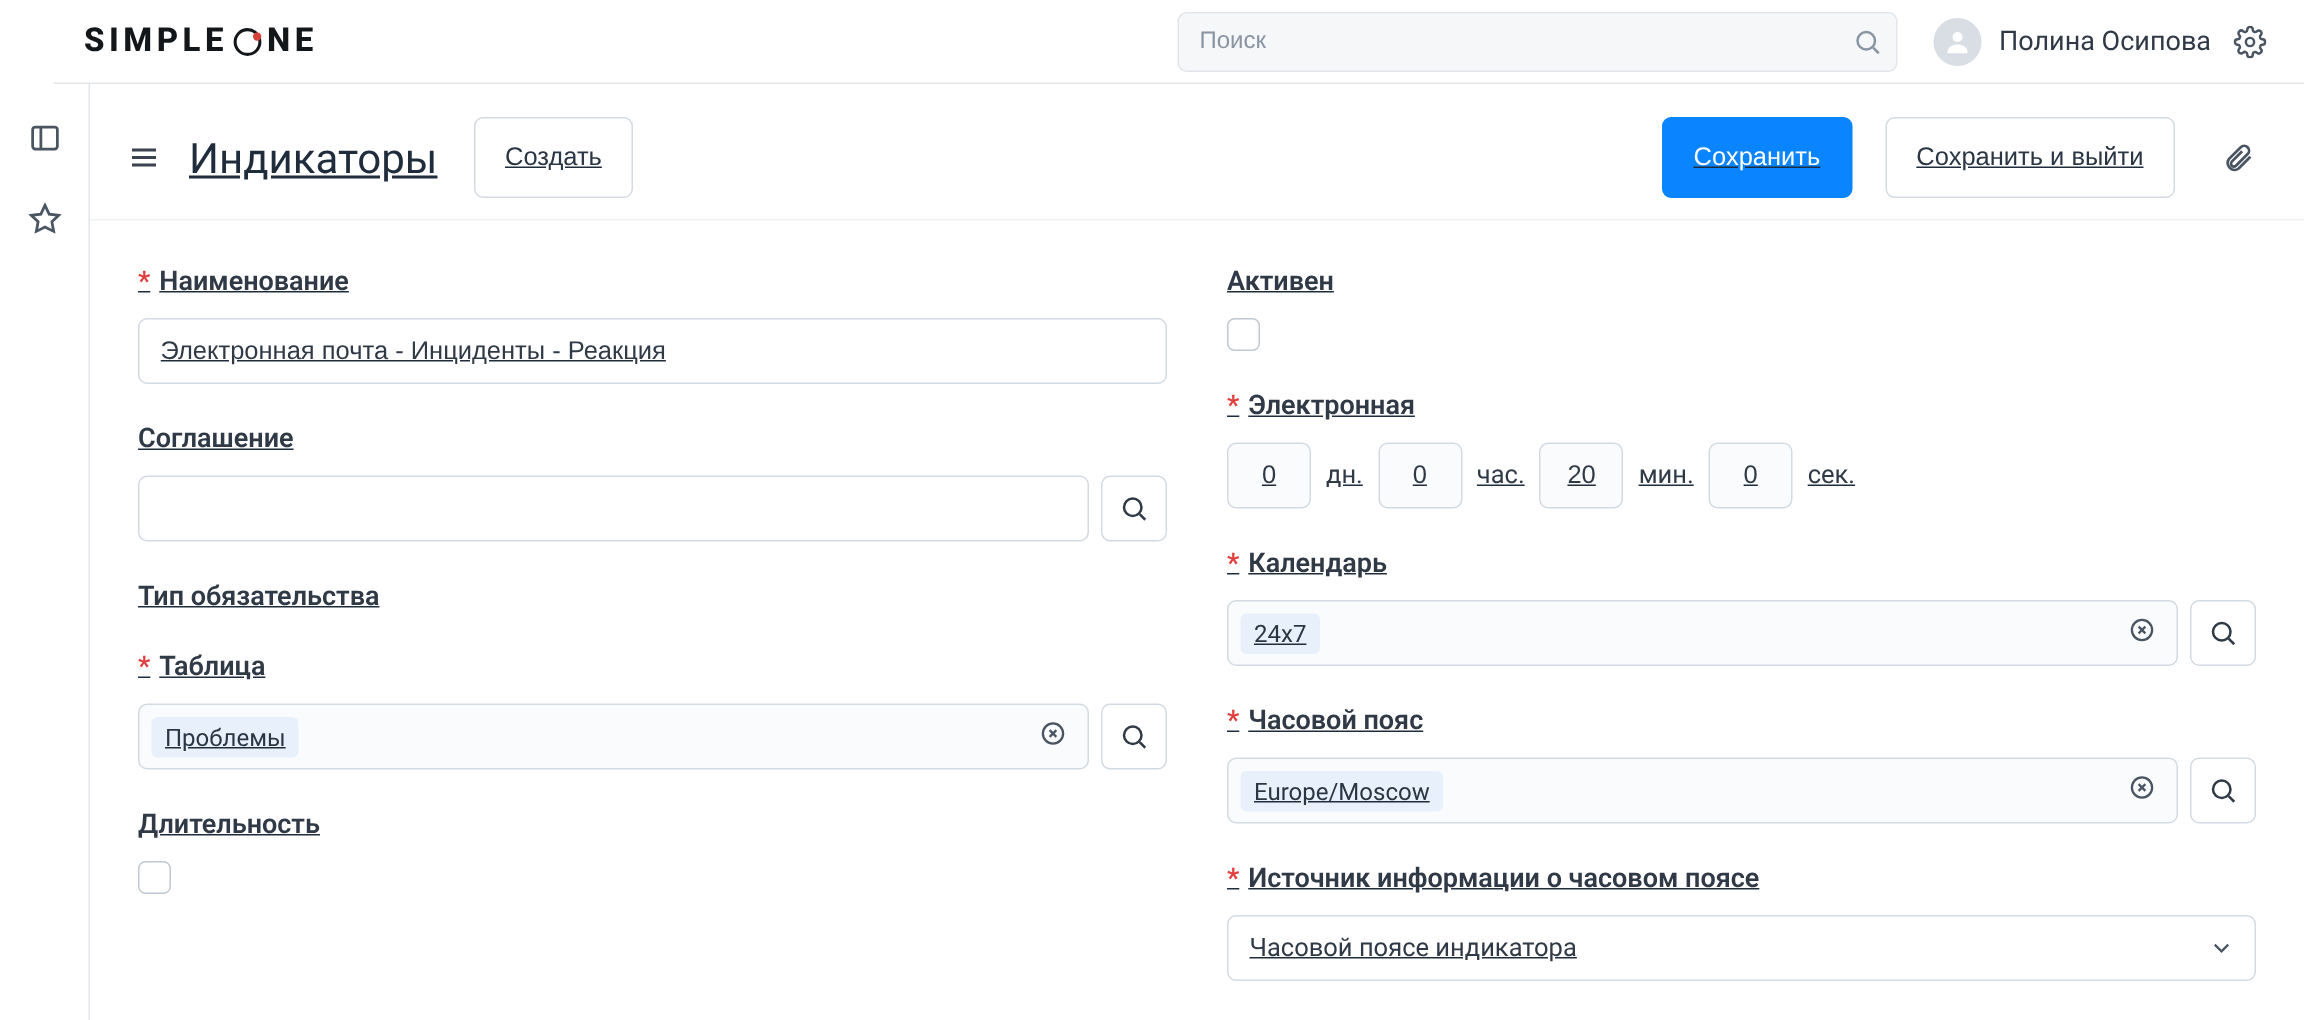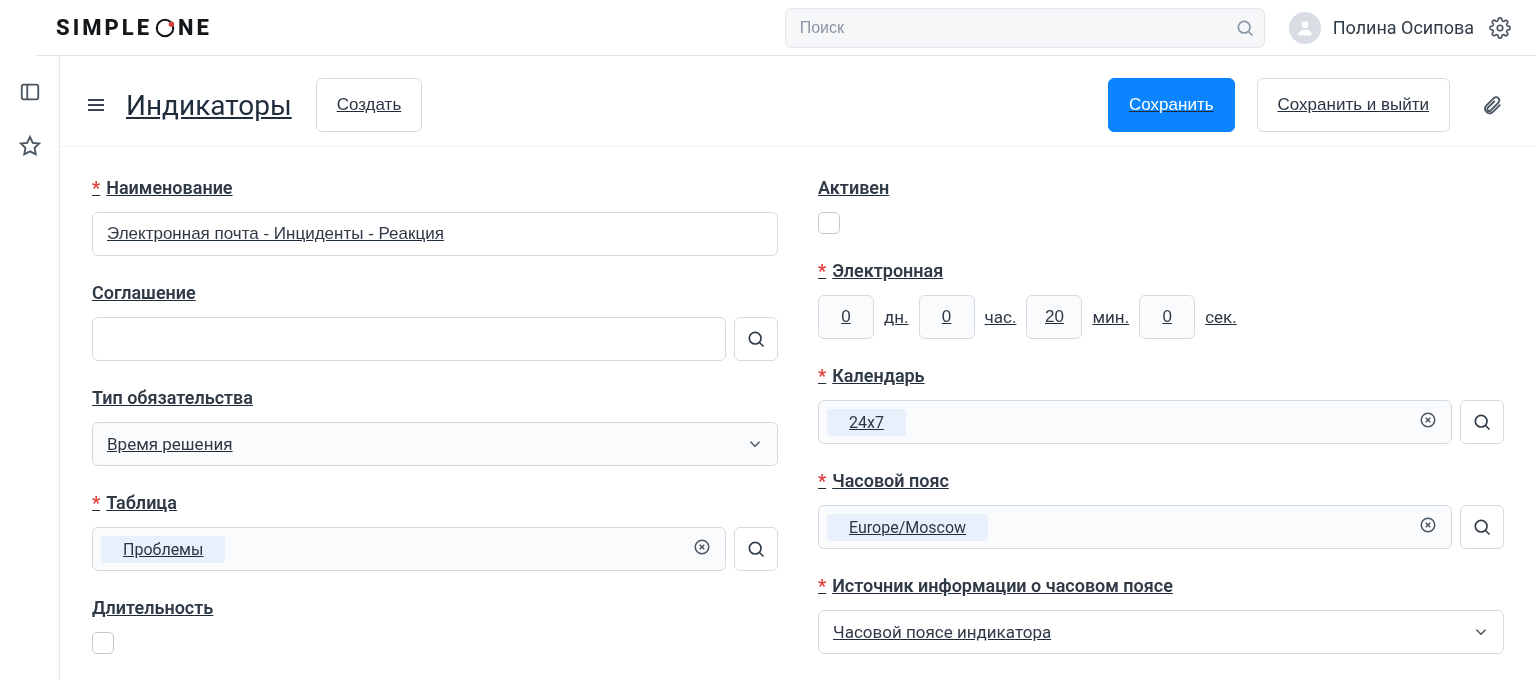--- a/index.html
+++ b/index.html
@@ -44,21 +44,21 @@
   .text-input { height:44px; width:100%; border:1px solid #d4dae1; border-radius:6px; padding:0 14px; font-size:17px; color:#303a46; background:#fff; }
   .text-input::placeholder { color:#8a95a3; }
 
   .select-wrap { position:relative; }
   .select { height:44px; width:100%; border:1px solid #d4dae1; border-radius:6px; background:#fafbfc; padding:0 44px 0 14px; font-size:17px; color:#303a46; display:flex; align-items:center; cursor:pointer; }
   .select .caret { position:absolute; right:14px; top:50%; transform:translateY(-50%); color:#4a5562; }
 
   .lookup-row { display:flex; gap:8px; }
   .lookup { flex:1; min-height:44px; border:1px solid #d4dae1; border-radius:6px; background:#fff; padding:6px 44px 6px 8px; display:flex; align-items:center; position:relative; }
   .lookup.gray { background:#fafbfc; }
-  .chip { background:#e8f1fb; color:#2b3644; border-radius:4px; padding:4px 22px; font-size:16px; }
+  .chip { background:#e8f1fb; color:#2b3644; border-radius:4px; padding:4px 9px; font-size:16px; }
   .lookup .clear { position:absolute; right:10px; top:50%; transform:translateY(-50%); width:22px; height:22px; color:#4a5562; cursor:pointer; }
   .sq-btn { width:44px; height:44px; border:1px solid #d4dae1; border-radius:6px; background:#fff; display:flex; align-items:center; justify-content:center; color:#303a46; cursor:pointer; }
 
   .checkbox { width:22px; height:22px; border:1.5px solid #c0c8d1; border-radius:5px; background:#fff; cursor:pointer; }
 
   .duration { display:flex; align-items:center; gap:10px; flex-wrap:wrap; }
   .dur-input { width:56px; height:44px; border:1px solid #d4dae1; border-radius:6px; background:#fafbfc; text-align:center; font-size:17px; color:#303a46; }
   .dur-unit { font-size:17px; color:#303a46; }
 
   svg { display:block; }
@@ -165,30 +165,20 @@
                   <line x1="21" y1="21" x2="16.5" y2="16.5"></line>
                 </svg>
             </div>
           </div>
         </div>
 
         <div class="field">
           <div class="field-label">
               <span>Тип обязательства</span>
             </div>
-          <div class="select-wrap">
-            <div class="select">
-              <span>Время решения</span>
-              <span class="caret">
-                <svg width="18" height="18" viewBox="0 0 24 24" fill="none" stroke="currentColor" stroke-width="2">
-                    <polyline points="6 9 12 15 18 9"></polyline>
-                  </svg>
-              </span>
-            </div>
-          </div>
         </div>
 
         <div class="field">
           <div class="field-label">
               <span class="req">*</span>
               <span>Таблица</span>
             </div>
           <div class="lookup-row">
             <div class="lookup gray">
               <span class="chip">Проблемы</span>

